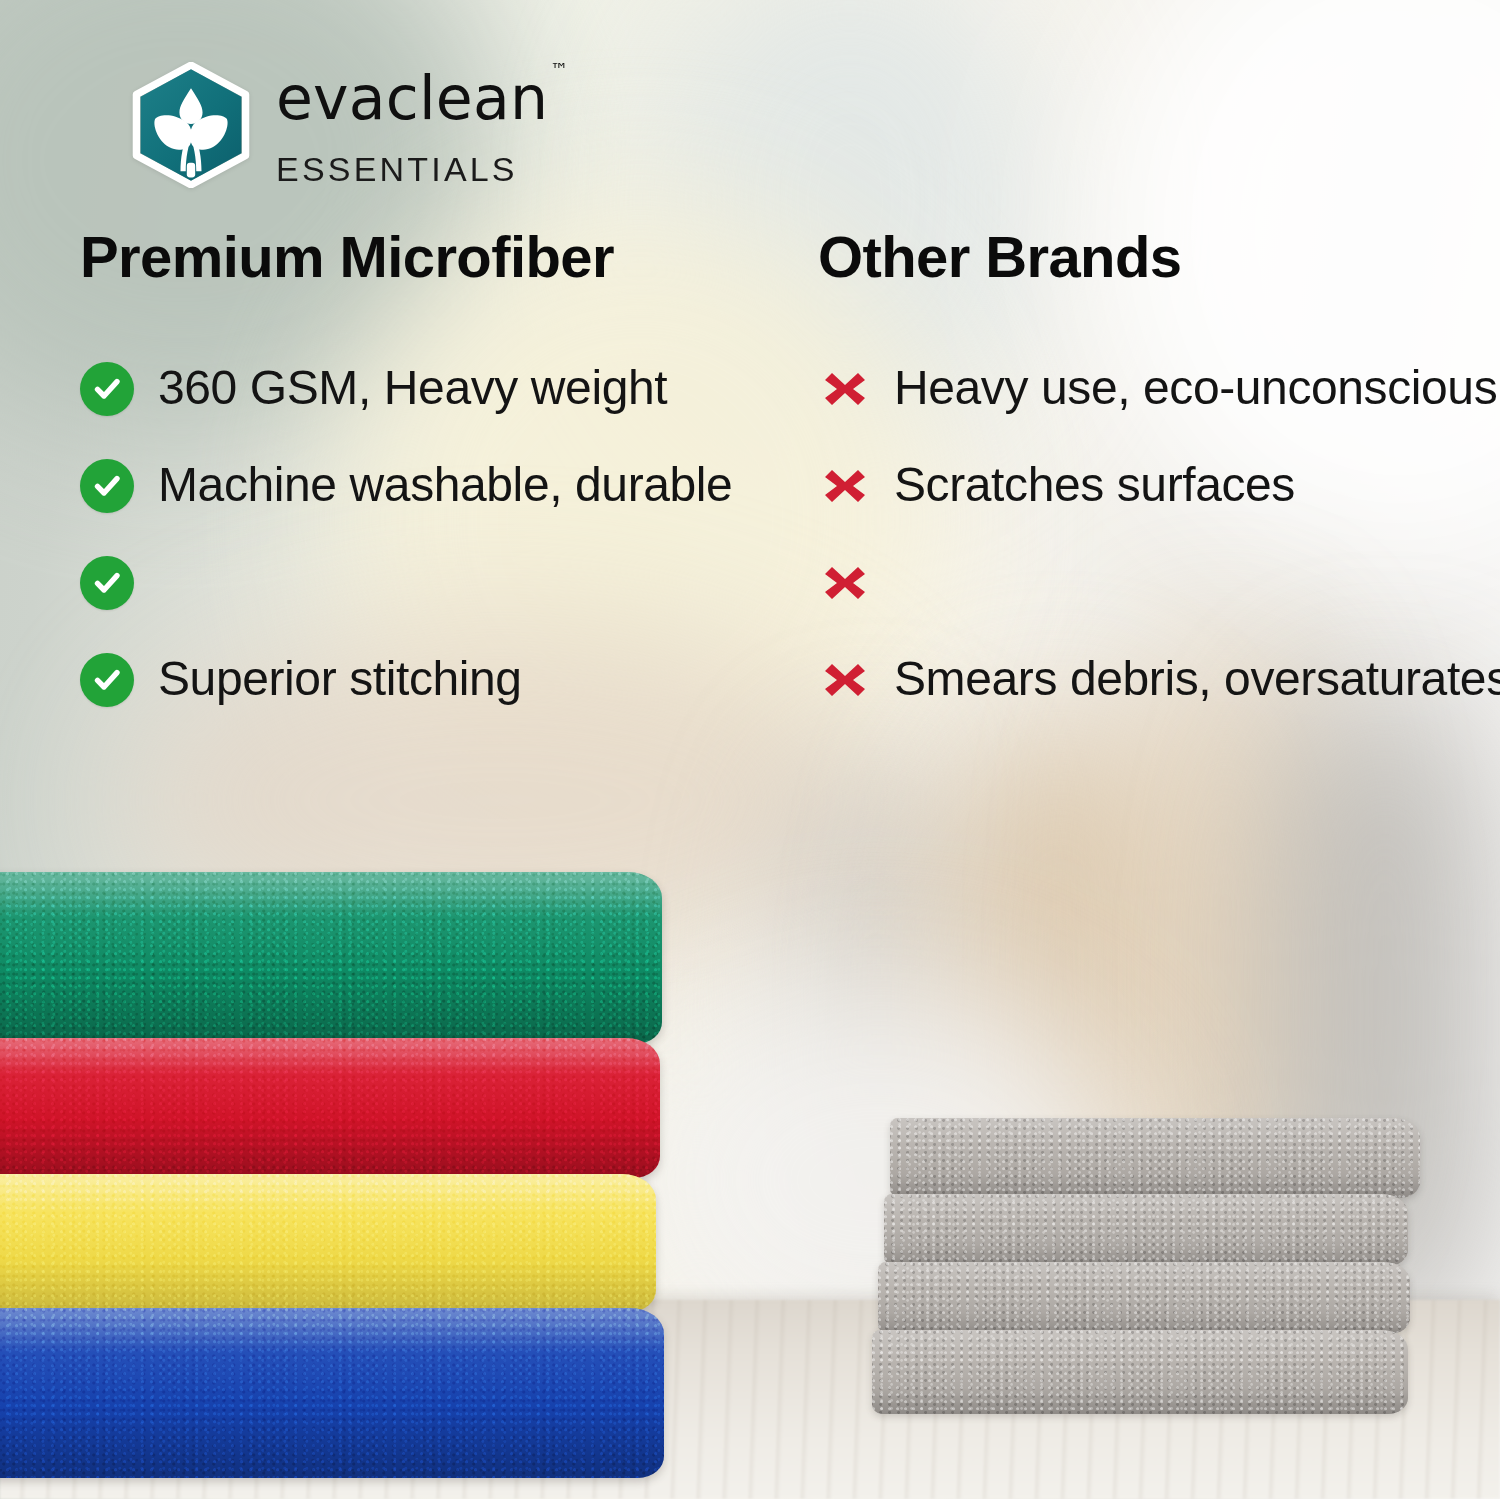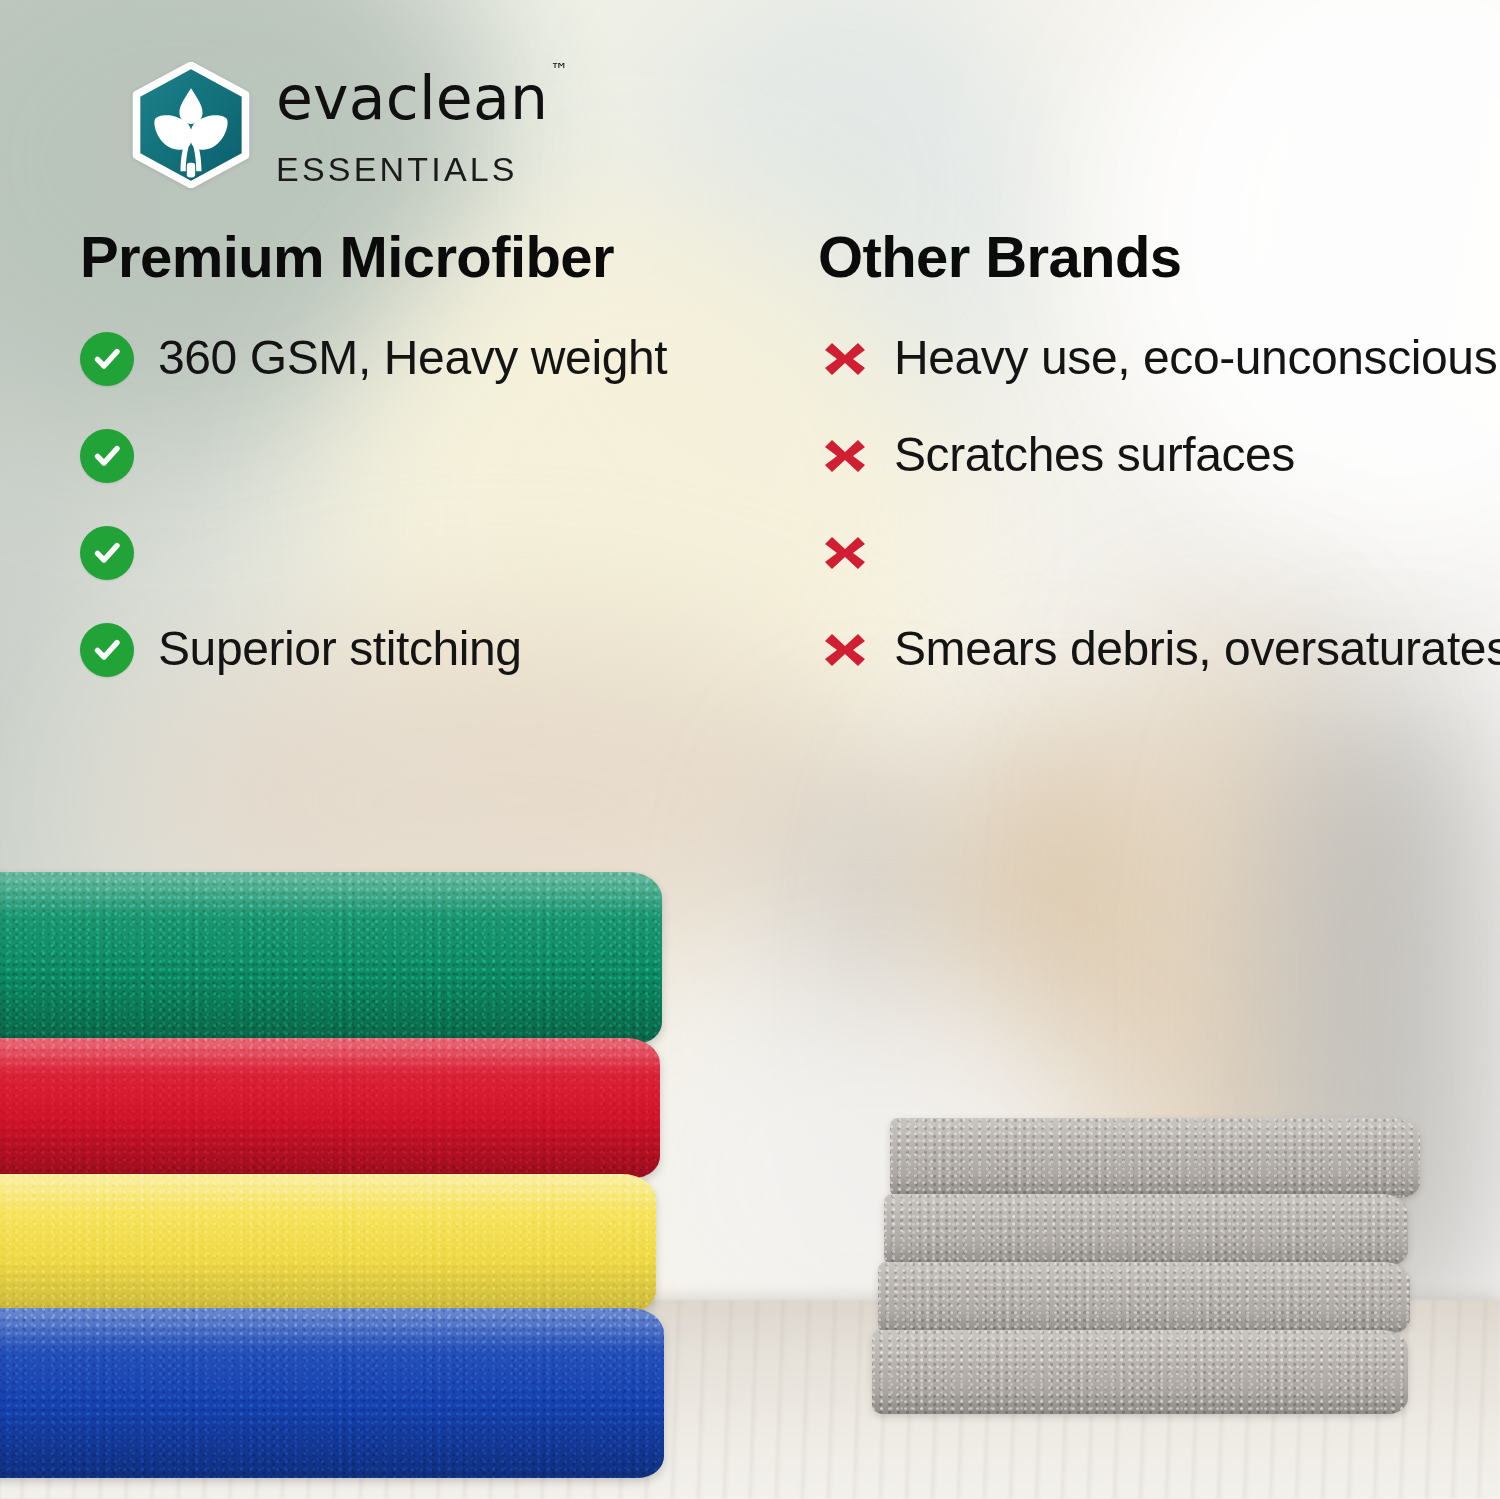--- a/index.html
+++ b/index.html
@@ -199,21 +199,21 @@
   .col-pro   { width: 800px; padding-left: 80px; }
   .col-con   { width: 700px; padding-left: 18px; }
 
   .col-title {
     font-family: "Liberation Sans", sans-serif;
     font-size: 58px;
     font-weight: 700;
     color: #0b0b0b;
     letter-spacing: -0.6px;
     line-height: 1;
-    margin: 0 0 24px 0;
+    margin: 0 0 54px 0;
     white-space: nowrap;
   }
 
   .feature-list {
     list-style: none;
     margin: 0;
     padding: 0;
   }
   .feature {
     display: flex;
@@ -417,20 +417,21 @@
             </svg>
           </span>
           <span class="feature-text">360 GSM, Heavy weight</span>
         </li>
         <li class="feature">
           <span class="icon-check">
             <svg width="34" height="34" viewBox="0 0 34 34" aria-hidden="true">
               <path d="M7.5 17.4 L14 24 L27 9.6" fill="none" stroke="#ffffff" stroke-width="5.4" stroke-linecap="round" stroke-linejoin="round"></path>
             </svg>
           </span>
+          <span class="feature-text">Machine washable, durable</span>
         </li>
         <li class="feature">
           <span class="icon-check">
             <svg width="34" height="34" viewBox="0 0 34 34" aria-hidden="true">
               <path d="M7.5 17.4 L14 24 L27 9.6" fill="none" stroke="#ffffff" stroke-width="5.4" stroke-linecap="round" stroke-linejoin="round"></path>
             </svg>
           </span>
         </li>
         <li class="feature">
           <span class="icon-check">

